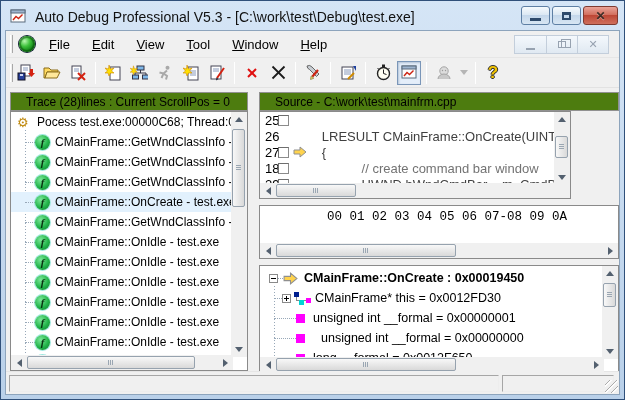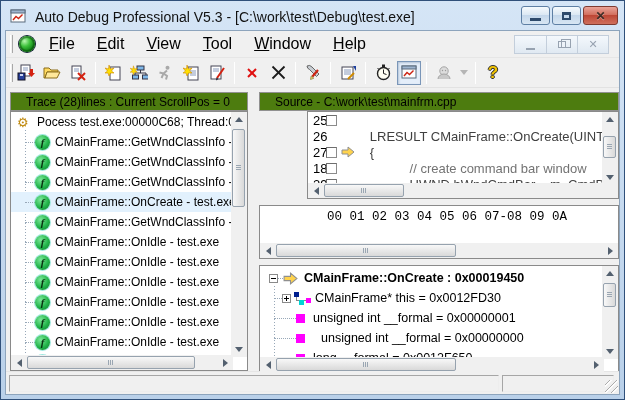--- a/index.html
+++ b/index.html
@@ -24,21 +24,21 @@
 
   
   .client { position:absolute; left:4px; right:4px; top:29px; bottom:4px; background:#f0f0f0; border:1px solid #8da4bc; }
 
   
   .menubar { position:absolute; left:0; right:0; top:0; height:26px; display:flex; align-items:center; background:#f0f0f0; }
   .vgrip { width:3px; height:18px; border-left:1px solid #fff; border-right:1px solid #a8a8a8; margin-left:4px; }
   .orb { width:16px; height:16px; border-radius:50%; margin-left:6px;
          background:radial-gradient(circle at 35% 32%, #b9f7b0 0%, #3fc23c 35%, #0c7f12 70%, #03480a 100%);
          box-shadow:inset 0 0 0 2px rgba(10,70,10,.45), 0 0 0 1px #123; }
-  .menu-item { display:inline-block; padding:3px 8px; margin-left:6px; font-size:16px; cursor:default; }
+  .menu-item { display:inline-block; padding:3px 8px; margin-left:6px; font-size:13px; cursor:default; }
   .menu-item::first-letter { text-decoration:underline; }
   .mdi-btns { position:absolute; right:10px; top:4px; display:flex; border:1px solid #c3cedb; }
   .mdi-btn { width:31px; height:17px; background:linear-gradient(#f4f8fc,#e0e9f2); border-left:1px solid #c3cedb;
              display:flex; align-items:center; justify-content:center; color:#97a2b0; font-size:11px; }
   .mdi-btn:first-child { border-left:none; }
   .mdi-min { width:9px; height:2px; background:#97a2b0; margin-top:8px; }
   .mdi-restore { width:8px; height:7px; border:1px solid #97a2b0; position:relative; background:#eef3f9; }
   .mdi-restore::before { content:""; position:absolute; left:2px; top:-3px; width:8px; height:7px; border:1px solid #97a2b0; }
 
   
@@ -87,21 +87,21 @@
   .f-ico { flex:0 0 auto; width:15px; height:15px; border-radius:50%; margin-right:5px;
            background:radial-gradient(circle at 38% 32%, #7ce89a 0%, #22b44a 55%, #0c7c2c 100%);
            box-shadow:0 0 0 1px #9fe8e0; color:#05300e; font:italic bold 11px "Liberation Serif", serif;
            display:flex; align-items:center; justify-content:center; }
   .gear-ico { flex:0 0 auto; width:16px; margin-right:4px; color:#c08a10; font-size:13px; line-height:1; }
   .mini-minus { flex:0 0 auto; width:9px; height:9px; border:1px solid #848484; background:#fff; position:relative; margin:0 1px; }
   .mini-minus::before { content:""; position:absolute; left:2px; right:2px; top:3px; border-top:1px solid #000; }
 
   
   .src-hdr { left:253px; width:360px; top:61px; }
-  .src-box { left:253px; width:312px; top:80px; height:88px; font-size:13px;margin-left:48px; }
+  .src-box { left:253px; width:312px; top:80px; height:88px; font-size:13px; }
   .srow { height:16px; display:flex; align-items:center; white-space:pre; }
   .lnum { width:18px; text-align:left; padding-left:5px; flex:0 0 auto; }
   .cbslot { width:15px; flex:0 0 auto; display:flex; align-items:center; }
   .cb { width:11px; height:11px; background:#fff; border:1px solid #8b8b8b;
         border-top-color:#6e6e6e; border-left-color:#6e6e6e; }
   .arrow-slot { width:18px; flex:0 0 auto; display:flex; align-items:center; }
   .code { color:#404040; }
   .code.red { color:#404040; }
   .code.comment { color:#737373; }
 

